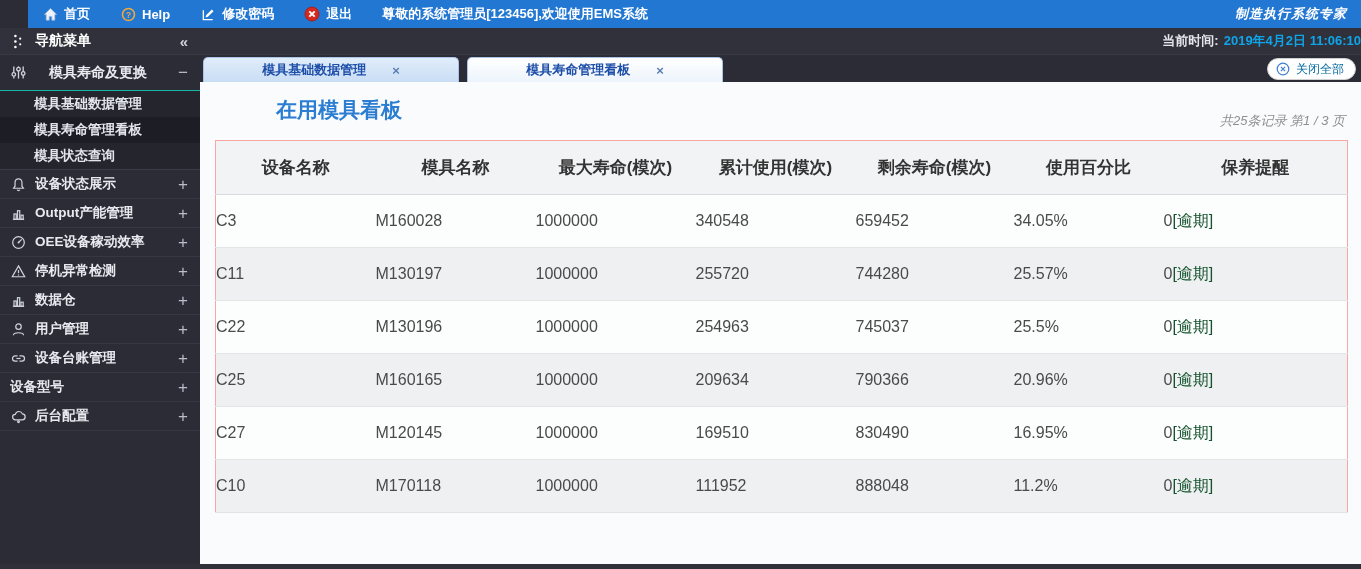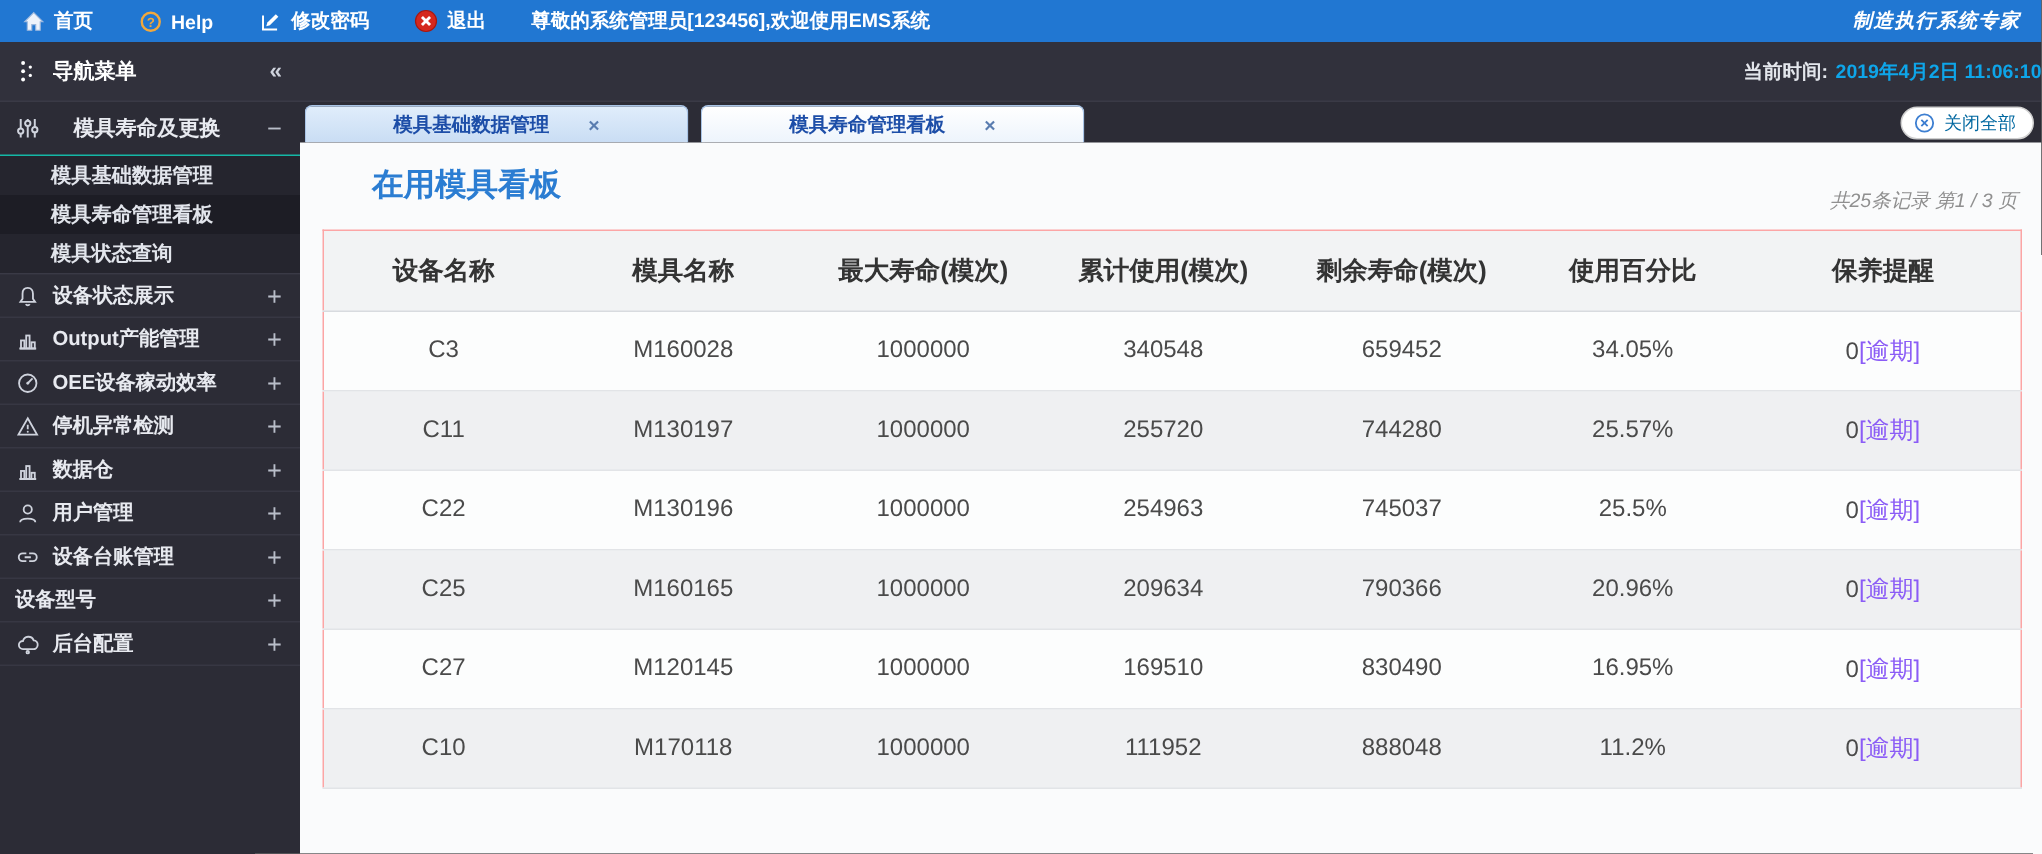--- a/index.html
+++ b/index.html
@@ -1,28 +1,28 @@
 <!DOCTYPE html>
 <html><head>
 <meta charset="utf-8">
 <style>
   * { margin:0; padding:0; box-sizing:border-box; }
   html,body { background:#444; }
   body { font-family:"Liberation Sans","DejaVu Sans",sans-serif; }
   .app { width:1361px; height:569px; position:relative; background:#2c2c36; overflow:hidden; }
 
   
-  .topbar { height:28px; background:#2177d2; display:flex; align-items:center; padding:0 10px 0 14px; color:#fff; font-size:13px; font-weight:bold; }
+  .topbar { height:28px; background:#2177d2; display:flex; align-items:center; padding:0 10px 0 14px; color:#fff; font-size:13px; font-weight:bold;margin-left:28px; }
   .tb-item { display:flex; align-items:center; gap:6px; margin-right:30px; cursor:pointer; white-space:nowrap; }
   .tb-item svg { display:block; }
   .welcome { margin-right:0; white-space:nowrap; }
   .brand { margin-left:auto; font-style:italic; font-size:13px; letter-spacing:1px; padding-right:4px; }
 
   
-  .row2 { height:40px; display:flex; background:#31313c; color:#fff; border-bottom:1px solid #3a3a46; }
+  .row2 { height:27px; display:flex; background:#31313c; color:#fff; border-bottom:1px solid #3a3a46; }
   .nav-header { width:200px; display:flex; align-items:center; gap:9px; padding:0 12px 0 10px; font-size:14px; font-weight:bold; }
   .collapse { margin-left:auto; font-size:15px; color:#cfd3dd; font-weight:bold; cursor:pointer; }
   .timebar { flex:1; display:flex; align-items:center; justify-content:flex-end; gap:5px; font-size:13px; }
   .time-label { color:#e3e6ec; font-weight:bold; }
   .time-value { font-weight:bold; color:#0ea5e9; }
 
   
   .bodyrow { display:flex; height:509px; }
   .sidebar { width:200px; background:#2c2c36; color:#e8eaf0; flex:none; }
   .menu-group-header { height:36px; display:flex; align-items:center; gap:23px; padding:0 12px 0 10px; font-size:14px; font-weight:bold; border-bottom:1px solid #14b8a6; cursor:pointer;justify-content:flex-end; }
@@ -40,29 +40,29 @@
   .tab { height:25px; min-width:256px; display:flex; align-items:center; justify-content:center; gap:26px; padding:0 18px;
          border-radius:5px 5px 0 0; background:linear-gradient(#e0edfb,#c9ddf4); border:1px solid #a9c4e6; border-bottom:none;
          color:#1d4ea8; font-size:13px; font-weight:bold; margin-right:8px; cursor:pointer; white-space:nowrap; }
   .tab.active { background:linear-gradient(#ffffff,#edf4fc); }
   .tab-close { color:#5a7db0; font-size:13px; font-weight:bold; cursor:pointer; }
   .close-all { position:absolute; right:5px; top:3px; height:22px; display:flex; align-items:center; gap:5px;
                background:#fff; border:1px solid #cfcfcf; border-radius:12px; padding:0 11px 0 7px;
                font-size:12px; color:#0369a1; font-family:inherit; cursor:pointer; }
 
   .content { flex:1; background:#fafbfc; position:relative; padding-top:14px; overflow:hidden; }
-  .page-title { margin-left:48px; font-size:21px; font-weight:bold; color:#2b7dd2; display:inline-block; }
+  .page-title { margin-left:76px; font-size:21px; font-weight:bold; color:#2b7dd2; display:inline-block; }
   .record-info { position:absolute; right:16px; top:30px; font-size:13px; font-style:italic; color:#8f8f8f; }
 
   table.board { margin:16px 14px 0 15px; width:1132px; border-collapse:collapse; border:1px solid #fca5a5; table-layout:fixed; }
   table.board thead th { height:54px; background:#f2f3f4; font-size:17px; color:#333; font-weight:bold; text-align:center; border-bottom:1px solid #d8dbdf; }
-  table.board tbody td { height:53px; text-align:center; font-size:16px; color:#4a4a4a; border-bottom:1px solid #e2e4e7; }
+  table.board tbody td { height:53px; text-align:left; font-size:16px; color:#4a4a4a; border-bottom:1px solid #e2e4e7; }
   table.board tbody tr:nth-child(odd)  { background:#fcfdfd; }
   table.board tbody tr:nth-child(even) { background:#eff0f2; }
-  .overdue { color:#8b5cf6; }
+  .overdue { color:#14532d; }
 
   .bottom-strip { height:5px; background:#30303b; }
 </style>
 </head>
 <body>
 
 <div class="app">
 
   <div class="topbar">
     <div class="tb-item">

